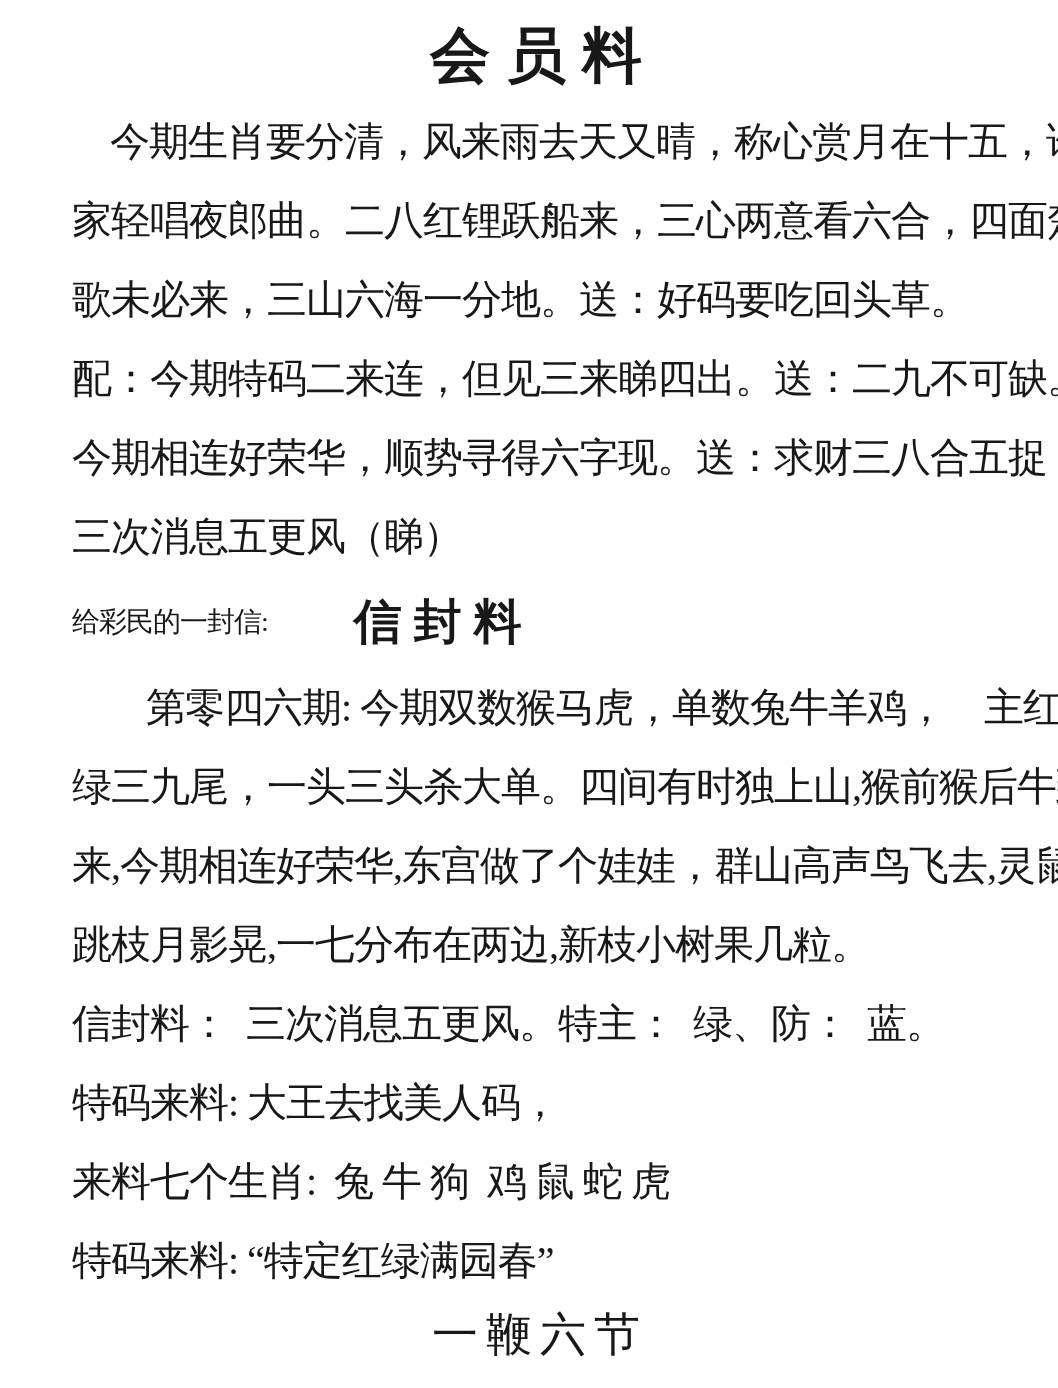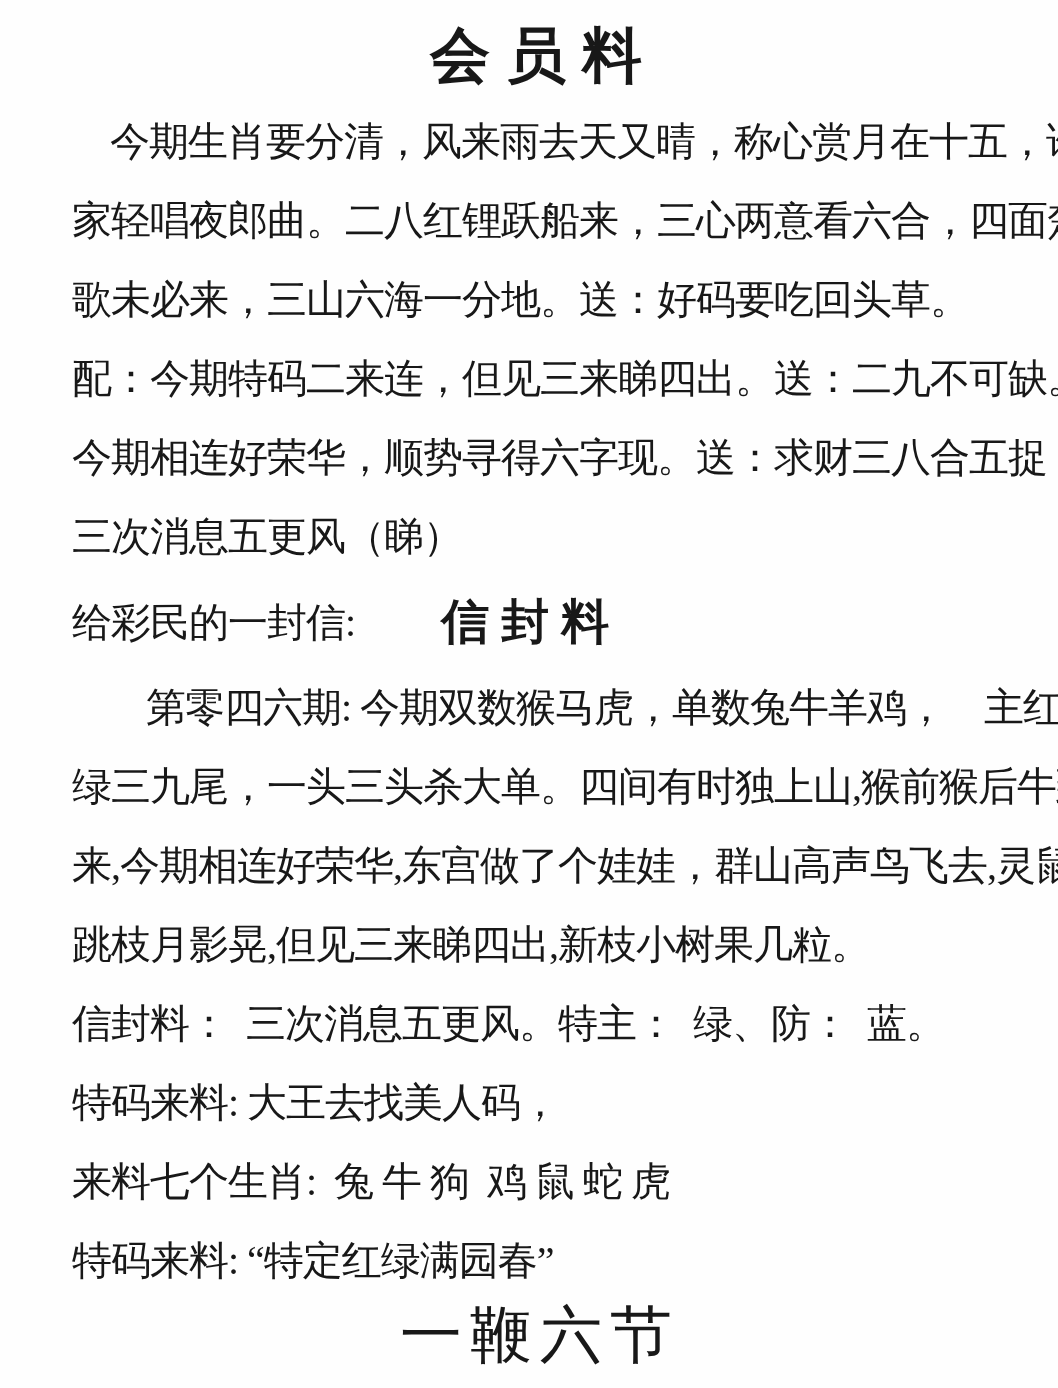--- a/index.html
+++ b/index.html
@@ -40,33 +40,33 @@
   }
   .indent-1 { text-indent: 38px; }
   .indent-2 { text-indent: 74px; }
   .letter-row {
     display: flex;
     align-items: center;
     height: 92px;
     white-space: pre;
   }
   .letter-label {
-    font-size: 40px;
+    font-size: 28px;
     letter-spacing: -1px;
   }
   .letter-heading {
     margin-left: 86px;
     font-size: 48px;
     font-weight: 600;
     letter-spacing: 12px;
     white-space: pre;
   }
   .doc-footer {
     text-align: center;
-    font-size: 62px;
+    font-size: 46px;
     letter-spacing: 8px;
     padding-left: 8px;
     line-height: 70px;
     height: 70px;
     white-space: pre;
   }
 </style>
 </head>
 <body>
 
@@ -85,21 +85,21 @@
 
   <div class="letter-row">
     <span class="letter-label">给彩民的一封信:</span>
     <span class="letter-heading">信封料</span>
   </div>
 
   <div>
     <div class="body-line indent-2">第零四六期: 今期双数猴马虎，单数兔牛羊鸡，　主红防</div>
     <div class="body-line">绿三九尾，一头三头杀大单。四间有时独上山,猴前猴后牛到</div>
     <div class="body-line">来,今期相连好荣华,东宫做了个娃娃，群山高声鸟飞去,灵鼠</div>
-    <div class="body-line">跳枝月影晃,但见三来睇四出,新枝小树果几粒。</div>
+    <div class="body-line">跳枝月影晃,一七分布在两边,新枝小树果几粒。</div>
     <div class="body-line">信封料：  三次消息五更风。特主：  绿、防：  蓝。</div>
     <div class="body-line">特码来料: 大王去找美人码，</div>
     <div class="body-line">来料七个生肖:  兔 牛 狗  鸡 鼠 蛇 虎</div>
     <div class="body-line">特码来料: “特定红绿满园春”</div>
   </div>
 
   <div class="doc-footer">一鞭六节</div>
 
 </div>
 

